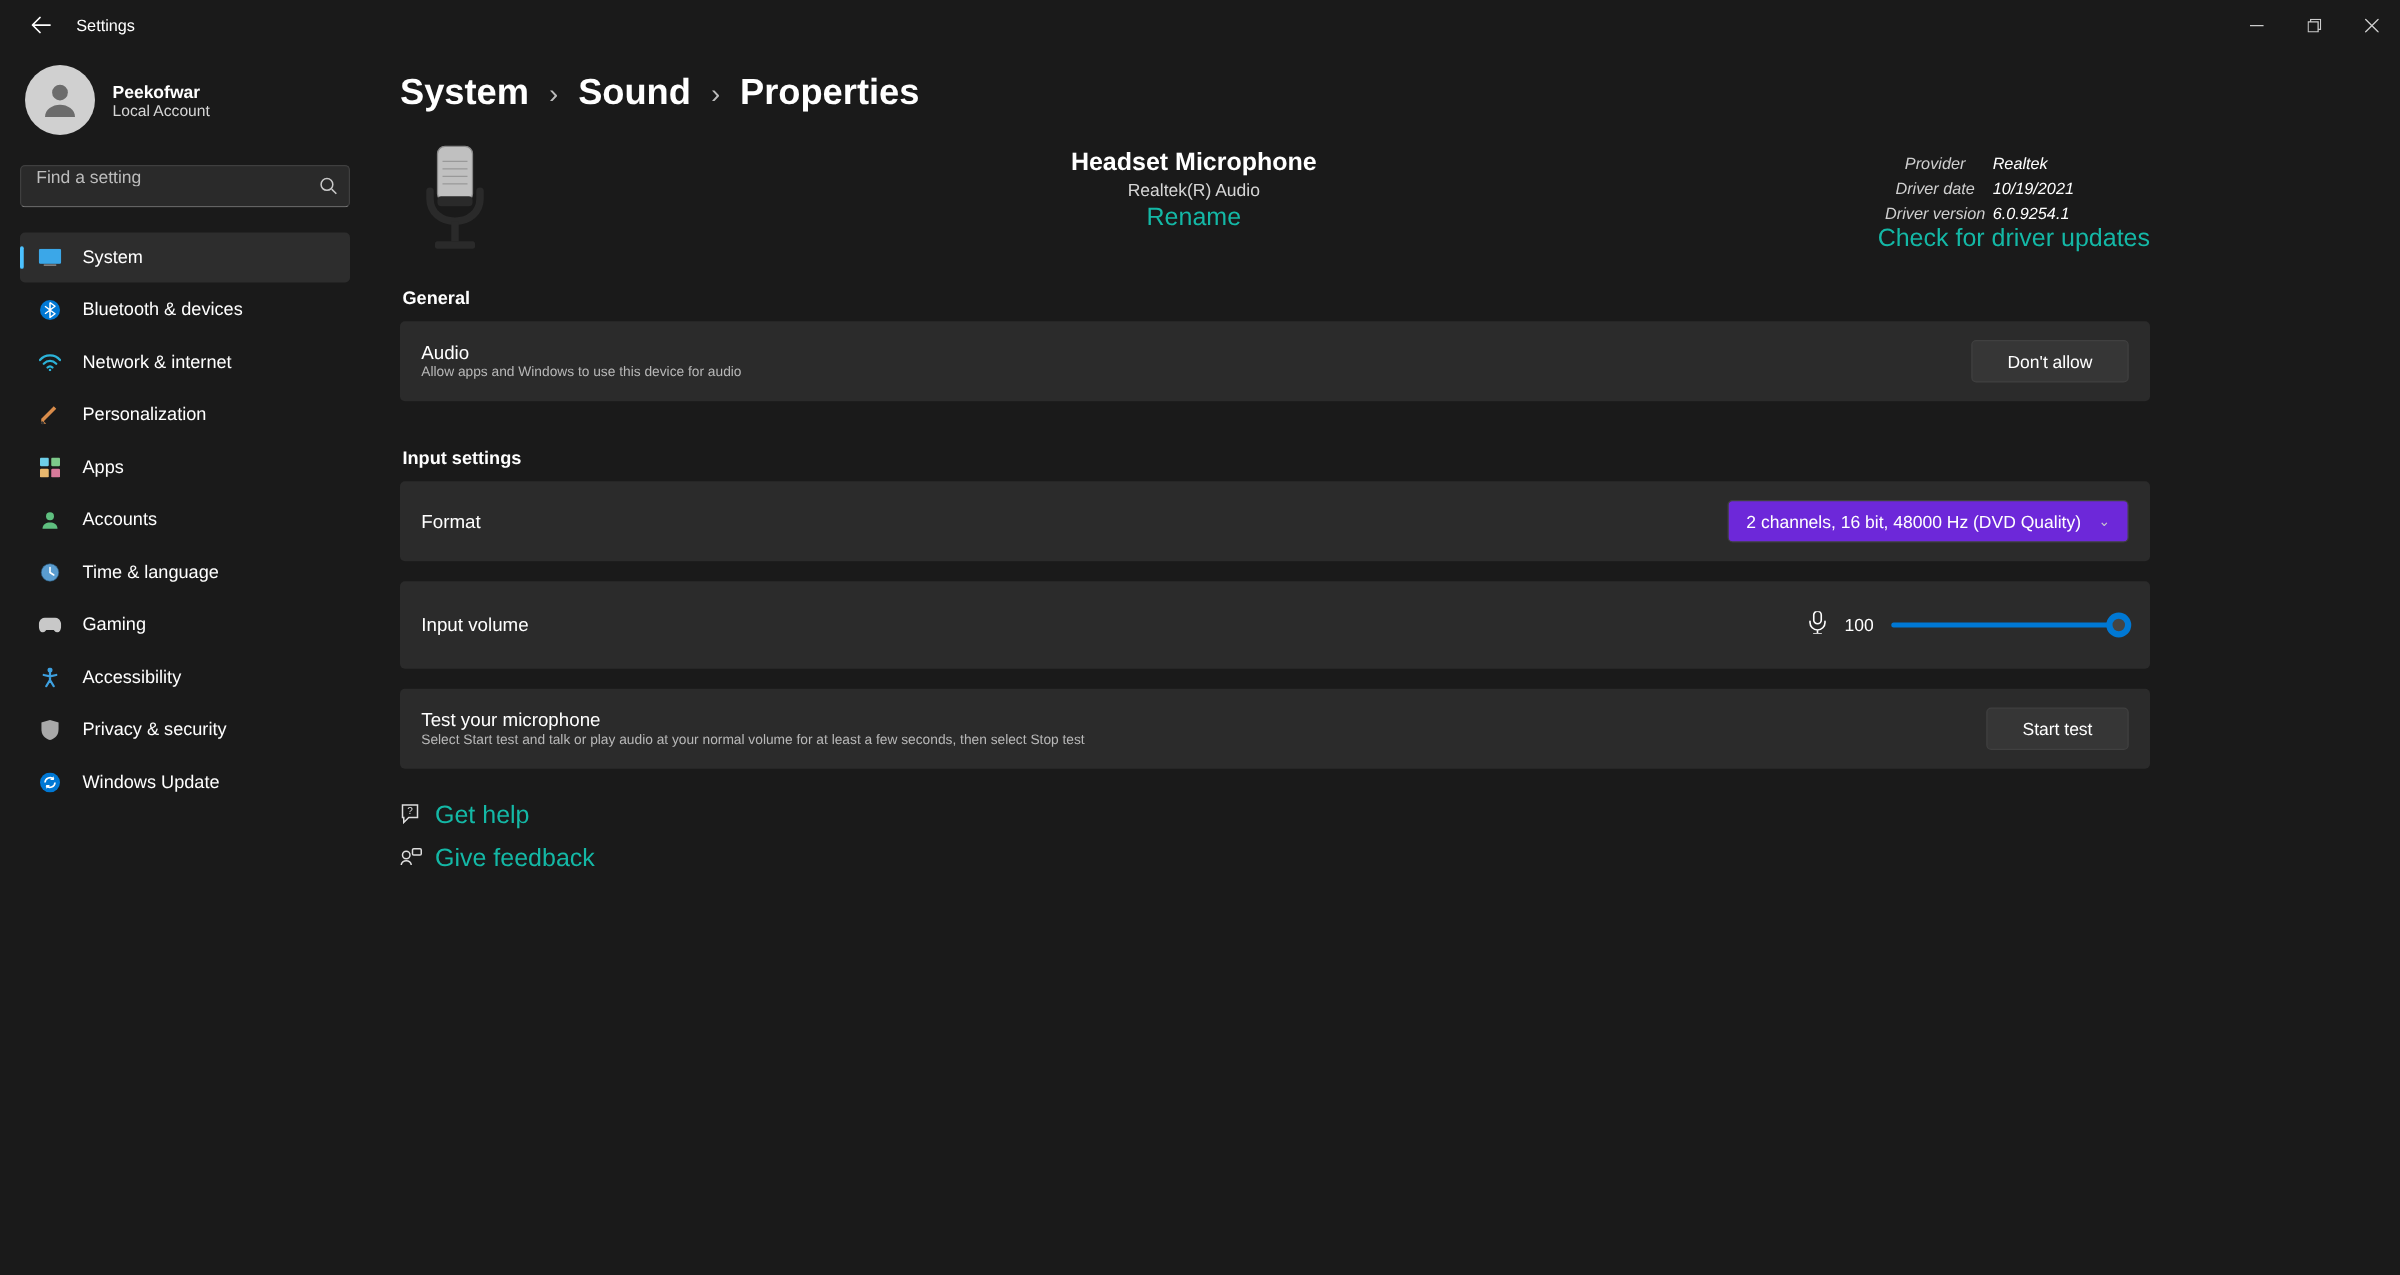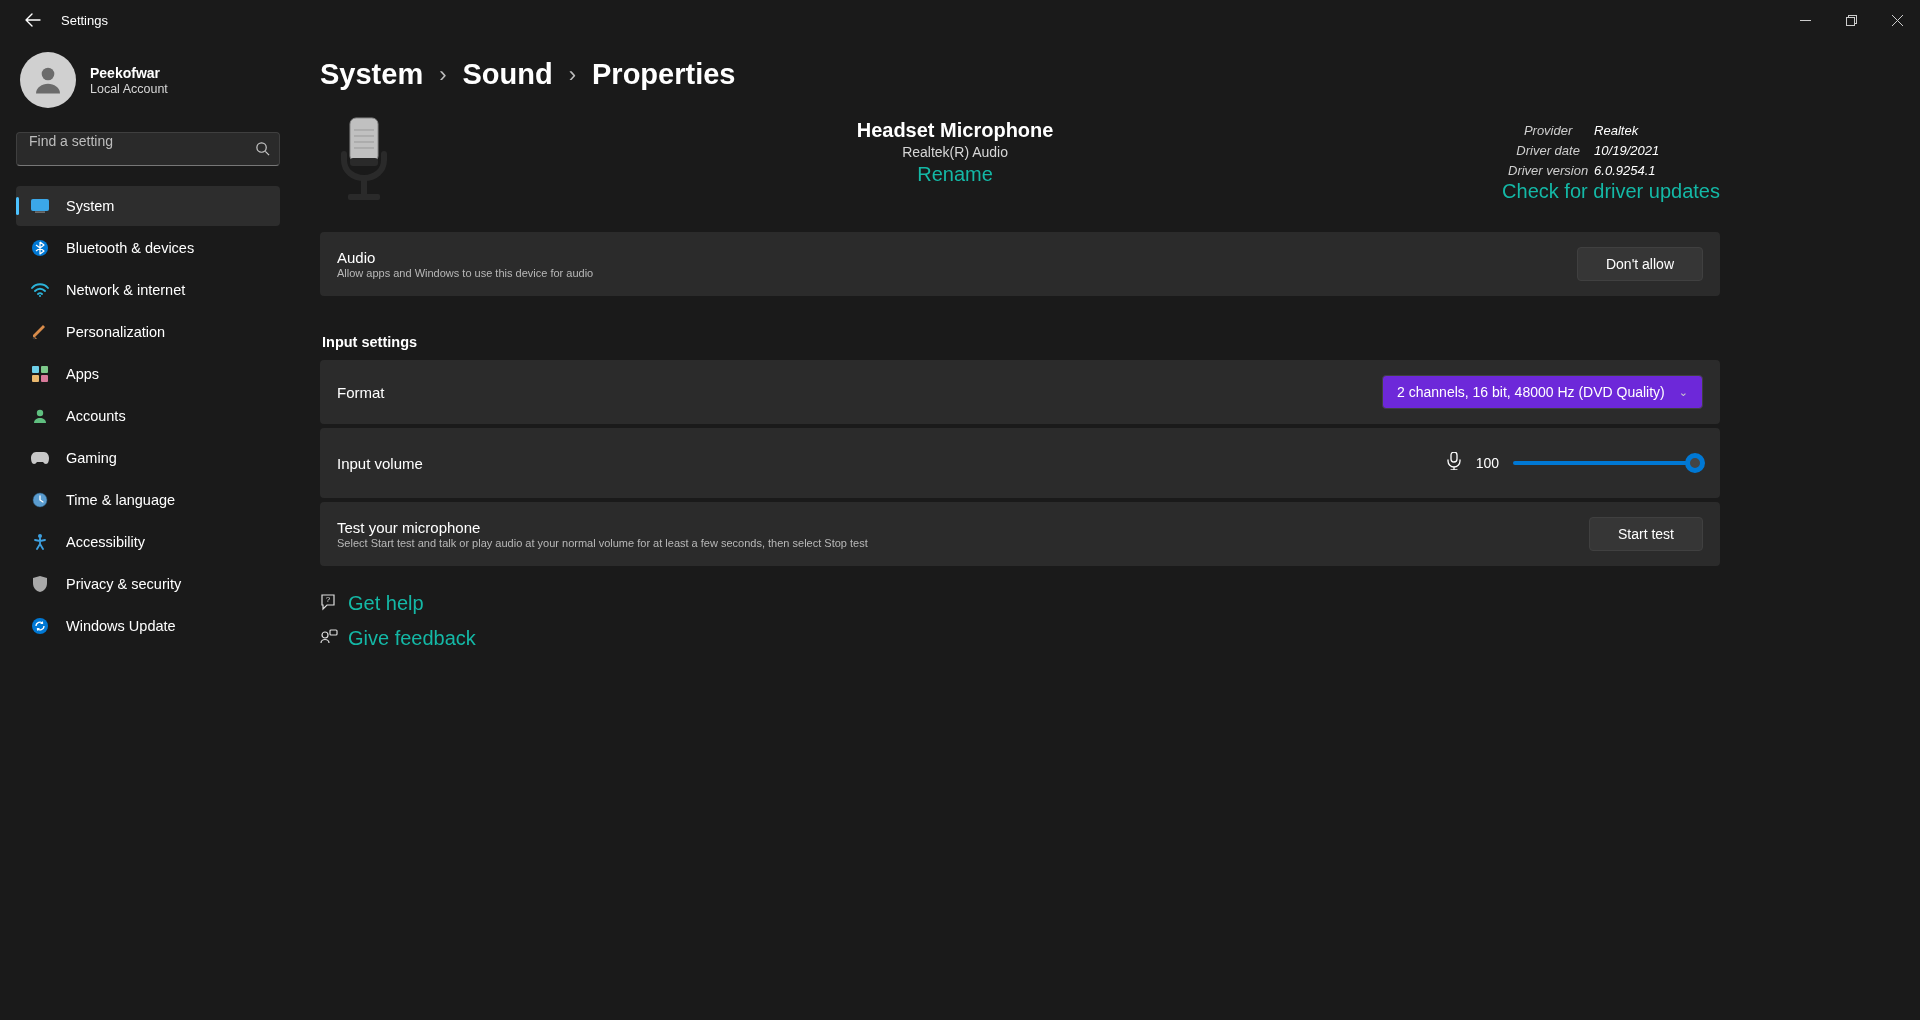--- a/index.html
+++ b/index.html
@@ -40,21 +40,21 @@
 .device-title{font-size:20px;font-weight:600;margin-bottom:2px;}
 .device-sub{font-size:14px;color:#d6d6d6;margin-bottom:3px;}
 .link{color:#14b8a6;font-size:20px;}
 .meta{margin-left:auto;font-size:13px;line-height:20px;padding-top:6px;}
 .meta-row{display:flex;font-style:italic;}
 .meta-label{width:92px;color:#cfcfcf;}
 .meta-val{color:#fff;}
 
 .section-title{font-size:14.5px;font-weight:600;margin:4px 0 10px 2px;}
 .card{background:#2b2b2b;border-radius:4px;margin-bottom:4px;padding:15px 17px;display:flex;align-items:center;}
-.card+.card{margin-top:4px;}
+.card+.card{margin-top:16px;}
 .card .lbl{font-size:15px;}
 .card .sub{font-size:11px;color:#b8b8b8;margin-top:1px;}
 .card .spacer{flex:1;}
 .btn{background:#363636;border:1px solid #404040;border-radius:4px;height:34px;padding:0 28px;color:#fff;font-size:14px;display:inline-flex;align-items:center;}
 .select{background:#6d28d9;border:1px solid #404040;border-radius:4px;height:34px;padding:0 14px;color:#fff;font-size:14px;display:inline-flex;align-items:center;}
 .select .chev{margin-left:14px;font-size:11px;color:#ccc;}
 .vol{display:flex;align-items:center;gap:14px;}
 .vol-num{font-size:14px;}
 .slider{width:190px;height:4px;background:#0078d4;border-radius:2px;position:relative;}
 .slider-thumb{position:absolute;right:-2px;top:-8px;width:20px;height:20px;border-radius:50%;background:#444;border:5px solid #0078d4;}
@@ -169,35 +169,35 @@
           <span class="nav-ico">
             <svg width="16" height="16" viewBox="0 0 16 16">
               <circle cx="8" cy="5" r="3.2" fill="#5fbf7f"></circle>
               <path d="M2 15c0-3.5 3-5 6-5s6 1.5 6 5" fill="#5fbf7f"></path>
             </svg>
           </span>
           <span>Accounts</span>
         </li>
       <li>
           <span class="nav-ico">
-            <svg width="18" height="12" viewBox="0 0 18 12">
-              <path d="M5 0h8c3 0 5 3 5 6s-1 6-3 6c-1.5 0-2-1-3-2H6c-1 1-1.5 2-3 2-2 0-3-3-3-6s2-6 5-6" fill="#c8c8c8"></path>
-            </svg>
-          </span>
-          <span>Gaming</span>
-        </li>
-      <li>
-          <span class="nav-ico">
             <svg width="16" height="16" viewBox="0 0 16 16">
               <circle cx="8" cy="8" r="7" fill="#5a9ccf"></circle>
               <circle cx="8" cy="8" r="7" fill="none" stroke="#2a587a" stroke-width="0.5"></circle>
               <path d="M8 4v4l3 2" stroke="#fff" stroke-width="1.3" fill="none" stroke-linecap="round"></path>
             </svg>
           </span>
           <span>Time &amp; language</span>
+        </li>
+      <li>
+          <span class="nav-ico">
+            <svg width="18" height="12" viewBox="0 0 18 12">
+              <path d="M5 0h8c3 0 5 3 5 6s-1 6-3 6c-1.5 0-2-1-3-2H6c-1 1-1.5 2-3 2-2 0-3-3-3-6s2-6 5-6" fill="#c8c8c8"></path>
+            </svg>
+          </span>
+          <span>Gaming</span>
         </li>
       <li>
           <span class="nav-ico">
             <svg width="16" height="16" viewBox="0 0 16 16">
               <circle cx="8" cy="2" r="2" fill="#3da0e0"></circle>
               <path d="M8 4v6M3 6l5 1 5-1M8 10l-3 5m3-5l3 5" stroke="#3da0e0" stroke-width="1.8" stroke-linecap="round"></path>
             </svg>
           </span>
           <span>Accessibility</span>
         </li>
@@ -260,20 +260,21 @@
             <span class="meta-val">10/19/2021</span>
           </div>
         <div class="meta-row">
             <span class="meta-label">Driver version</span>
             <span class="meta-val">6.0.9254.1</span>
           </div>
         <a class="link">Check for driver updates</a>
       </div>
     </div>
 
+    <div class="section-title">General</div>
     <div class="card">
       <div>
         <div class="lbl">Audio</div>
         <div class="sub">Allow apps and Windows to use this device for audio</div>
       </div>
       <div class="spacer"></div>
       <button class="btn">Don't allow</button>
     </div>
 
     <div class="section-gap"></div>

